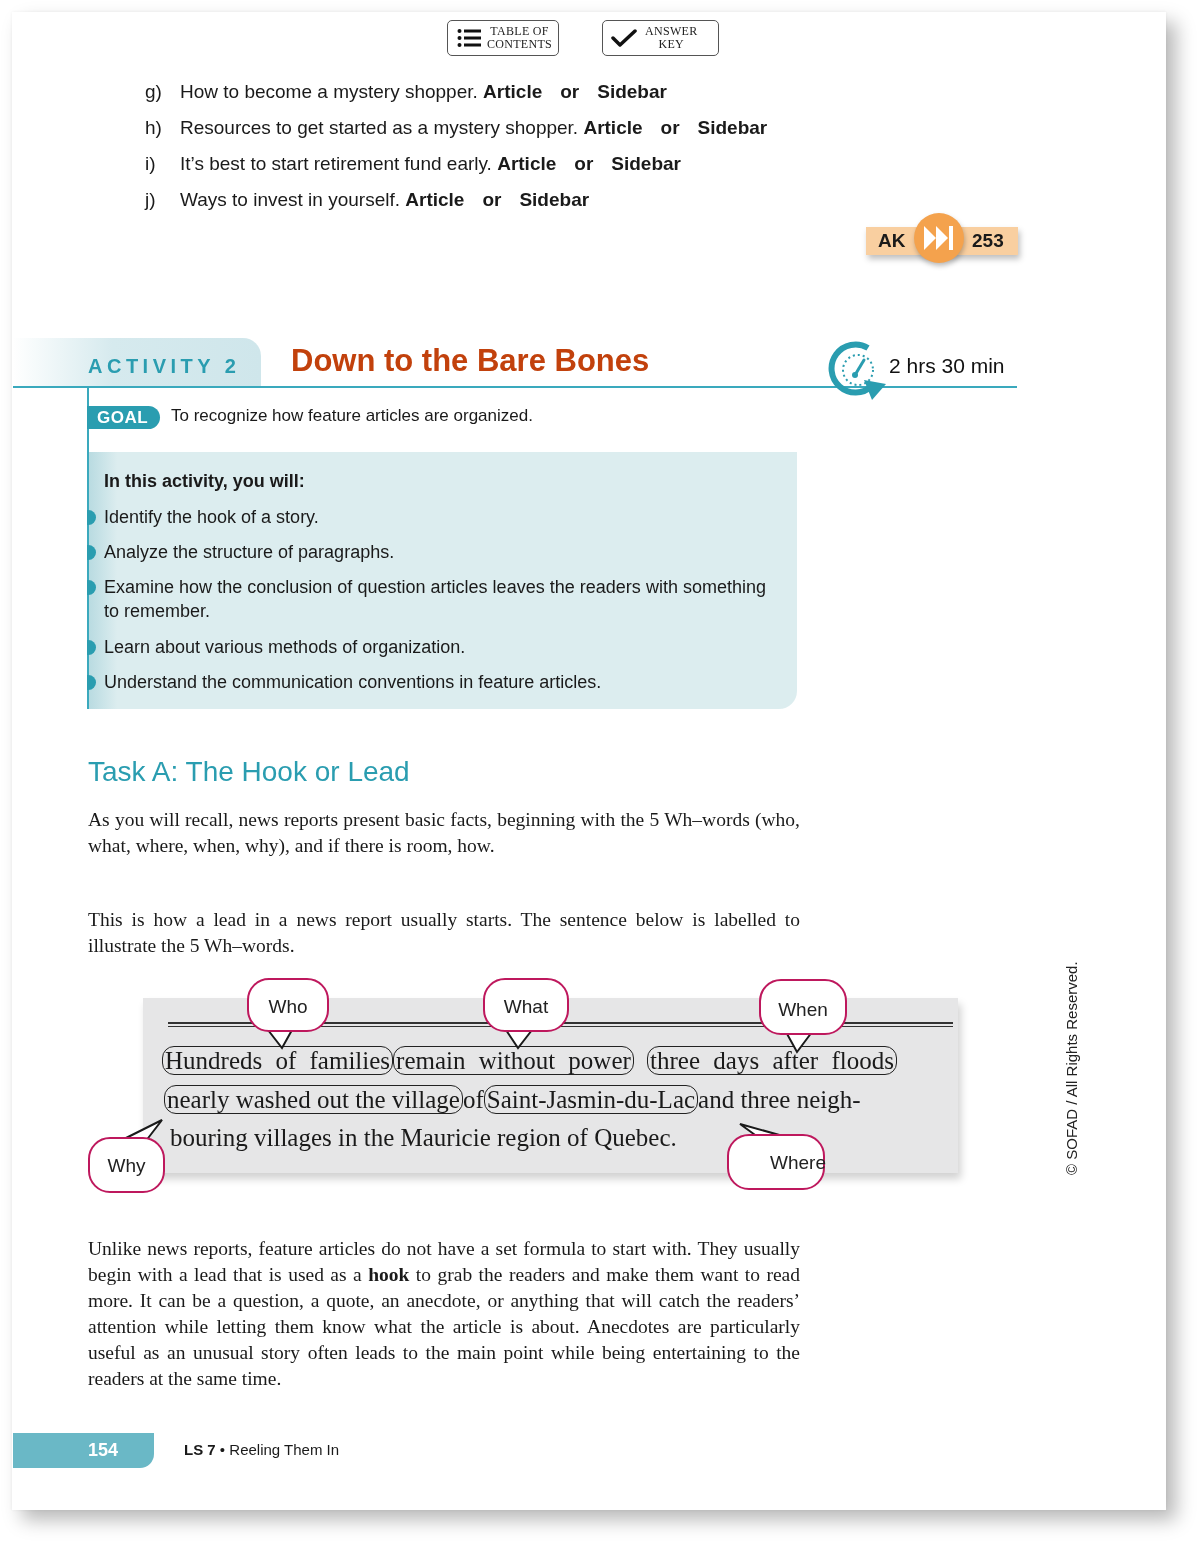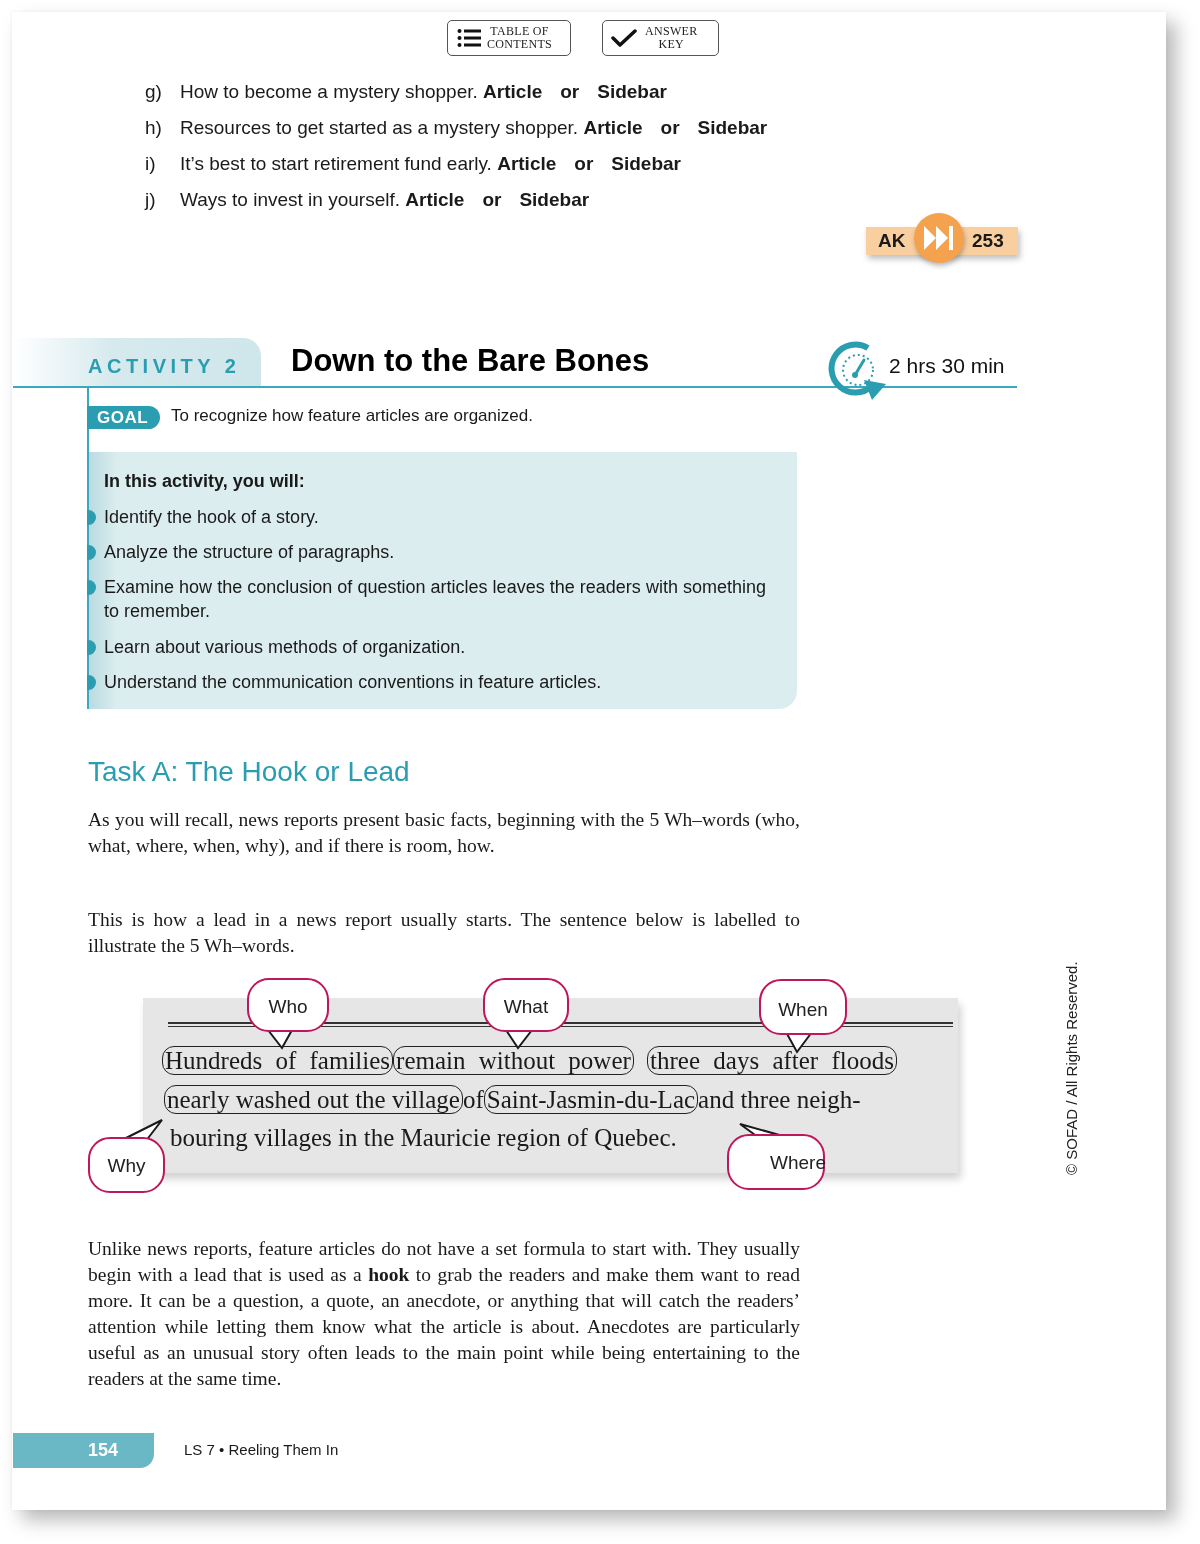--- a/index.html
+++ b/index.html
@@ -13,21 +13,21 @@
   }
   
   .navbtn {
     position:absolute; top:20px; height:36px; border:1px solid #555; border-radius:5px;
     background:#fff; display:flex; align-items:center; box-sizing:border-box; cursor:pointer;
   }
   .navbtn .lbl {
     font-family:"Liberation Serif", serif; font-size:12px; line-height:13px; text-align:center;
     text-transform:uppercase; letter-spacing:0.3px; color:#222;
   }
-  #toc-btn { left:447px; width:124px; }
+  #toc-btn { left:447px; width:112px; }
   #ak-btn { left:602px; width:117px; }
   #toc-btn svg { margin:0 6px 0 9px; }
   #ak-btn svg { margin:0 8px 0 8px; }
 
   
   .qitem { position:absolute; left:145px; font-size:19px; color:#1a1a1a; white-space:nowrap; }
   .qitem .letter { display:inline-block; width:35px; }
   .qitem b { font-weight:bold; }
   .qitem .or { margin:0 18px; font-weight:bold; }
 
@@ -47,21 +47,21 @@
 
   
   .act-tab {
     position:absolute; left:13px; top:338px; width:248px; height:49px;
     background:linear-gradient(90deg,#ffffff 0%, #d6eaee 40%, #cfe6eb 100%);
     border-top-right-radius:18px;
   }
   .act-label {
     position:absolute; left:88px; top:355px; font-size:20px; font-weight:bold; letter-spacing:4.5px; color:#2a9db0;
   }
-  .act-title { position:absolute; left:291px; top:343px; font-size:31px; font-weight:bold; color:#000000; }
+  .act-title { position:absolute; left:291px; top:343px; font-size:31px; font-weight:bold; color:#c2410c; }
   .act-rule { position:absolute; left:13px; top:386px; width:1004px; height:2px; background:#3aa9bd; }
   .act-vrule { position:absolute; left:87px; top:387px; width:2px; height:322px; background:#3aa9bd; }
   .timer { position:absolute; left:828px; top:340px; }
   .timer-text { position:absolute; left:889px; top:354px; font-size:21px; color:#111; }
 
   .goal-pill {
     position:absolute; left:87px; top:406px; width:73px; height:23px; background:#2a9db0;
     border-top-right-radius:12px; border-bottom-right-radius:12px;
     color:#fff; font-weight:bold; font-size:17px; letter-spacing:0.5px; padding-left:10px; box-sizing:border-box; line-height:23px;
   }
@@ -100,21 +100,21 @@
     font-size:15px; color:#222; white-space:nowrap;
   }
 
   
   .pagenum {
     position:absolute; left:13px; top:1433px; width:141px; height:35px; background:#6ab8c6;
     border-bottom-right-radius:14px; color:#fff; font-weight:bold; font-size:18px;
     line-height:35px; text-align:right; padding-right:36px; box-sizing:border-box;
   }
   .footer-text { position:absolute; left:184px; top:1441px; font-size:15px; color:#1a1a1a; }
-  .footer-text b { font-weight:normal; }
+  .footer-text b { font-weight:bold; }
 </style>
 </head>
 <body>
 
 <div class="page"></div>
 
 <div class="navbtn" id="toc-btn">
   <svg width="24" height="20" viewBox="0 0 24 20">
     <circle cx="2.5" cy="3" r="2" fill="#111"></circle>
       <rect x="7" y="1.5" width="17" height="3" fill="#111"></rect>

